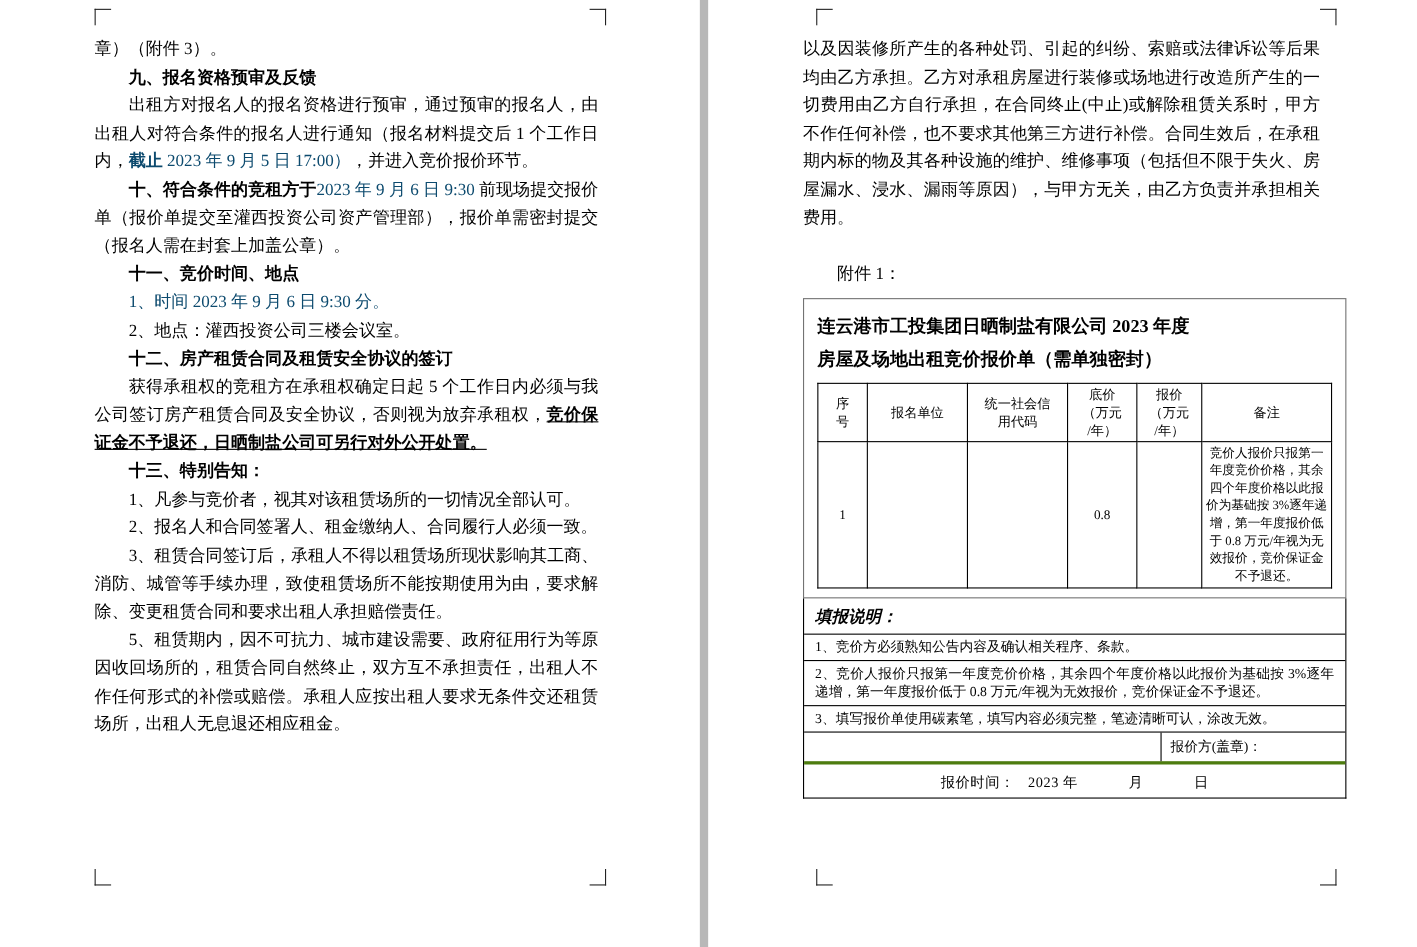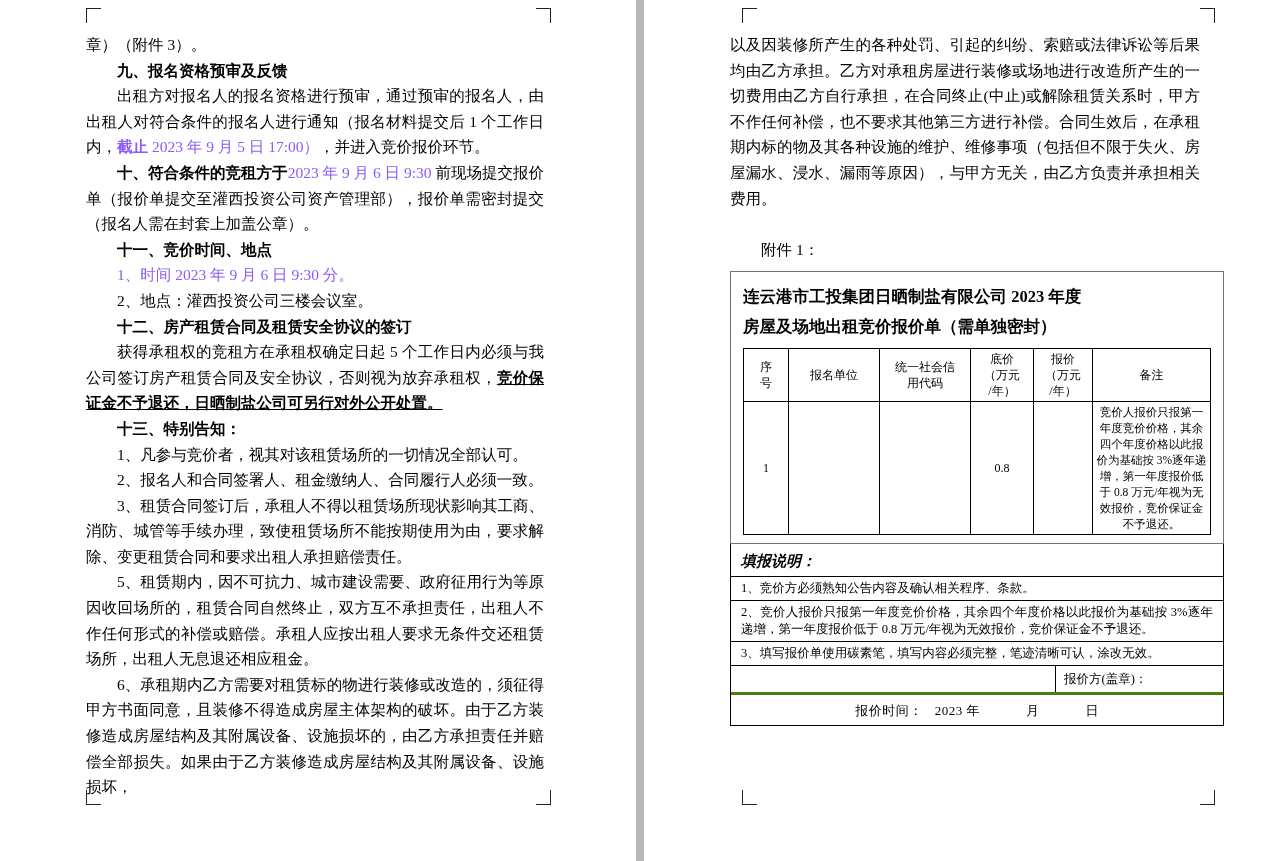--- a/index.html
+++ b/index.html
@@ -57,21 +57,21 @@
   }
   .left-col { left: 86px; top: 32px; width: 458px; }
   .right-col { left: 86px; top: 32px; width: 470px; }
 
   p.para {
     margin: 0;
     text-indent: 0;
   }
   p.ind2 { text-indent: 2em; }
   .b { font-weight: bold; }
-  .blue { color: #8b5cf6; }
+  .blue { color: #0c4a6e; }
   .u { text-decoration: underline; }
 
   
   .attach-label {
     margin-top: 26px;
     text-indent: 2em;
     font-size: 15.5px;
   }
   .attach-box {
     margin-top: 8px;
@@ -199,21 +199,20 @@
 
       <p class="para ind2">1、凡参与竞价者，视其对该租赁场所的一切情况全部认可。</p>
 
       <p class="para ind2">2、报名人和合同签署人、租金缴纳人、合同履行人必须一致。</p>
 
       <p class="para ind2">3、租赁合同签订后，承租人不得以租赁场所现状影响其工商、消防、城管等手续办理，致使租赁场所不能按期使用为由，要求解除、变更租赁合同和要求出租人承担赔偿责任。</p>
 
 
       <p class="para ind2">5、租赁期内，因不可抗力、城市建设需要、政府征用行为等原因收回场所的，租赁合同自然终止，双方互不承担责任，出租人不作任何形式的补偿或赔偿。承租人应按出租人要求无条件交还租赁场所，出租人无息退还相应租金。</p>
 
-      <p class="para ind2">6、承租期内乙方需要对租赁标的物进行装修或改造的，须征得甲方书面同意，且装修不得造成房屋主体架构的破坏。由于乙方装修造成房屋结构及其附属设备、设施损坏的，由乙方承担责任并赔偿全部损失。如果由于乙方装修造成房屋结构及其附属设备、设施损坏，</p>
 
     </div>
   </div>
 
   <div class="page page-right">
     <div class="cmark tl" style="left:98px; top:8px; width:14px; height:14px;"></div>
     <div class="cmark tr" style="left:556px; top:8px; width:14px; height:14px;"></div>
     <div class="cmark bl" style="left:98px; top:790px; width:14px; height:14px;"></div>
     <div class="cmark br" style="left:556px; top:790px; width:14px; height:14px;"></div>
 

